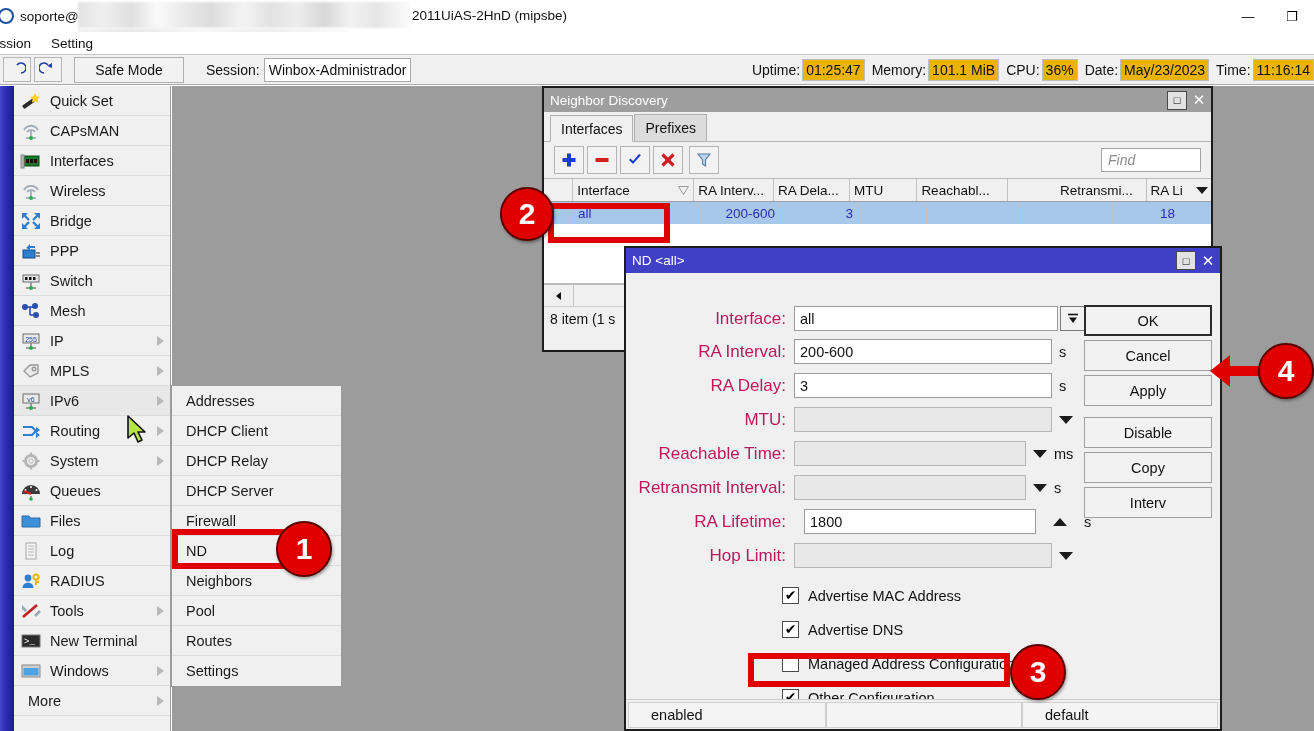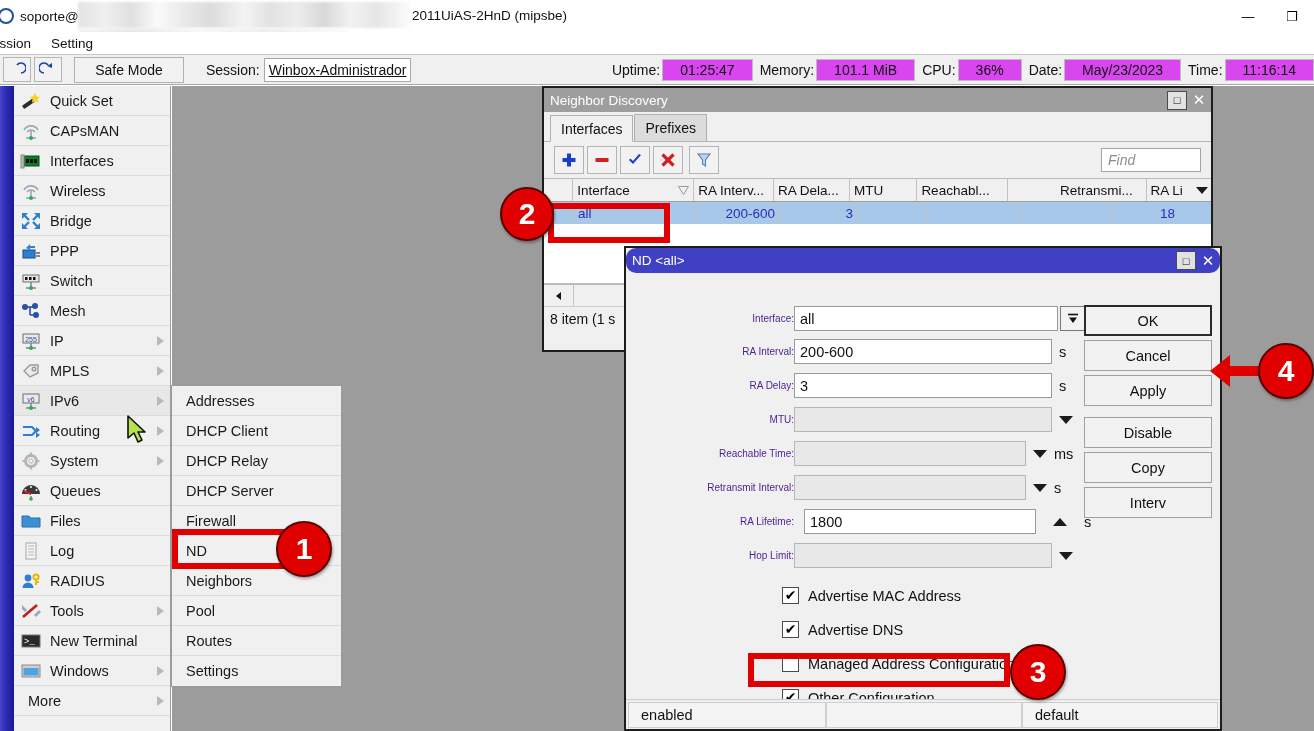--- a/index.html
+++ b/index.html
@@ -84,31 +84,31 @@
     margin-left: 12px; height: 26px; min-width: 110px;
     border: 1px solid #b0b0b0; background: #f2f2f2;
     display: flex; align-items: center; justify-content: center;
     font-size: 14px; color: #111; padding: 0 12px;
   }
   .session-label { margin-left: 22px; font-size: 14px; color: #111; }
   .session-value {
     margin-left: 4px; height: 24px;
     border: 1px solid #a9a9a9; background: #ffffff;
     display: flex; align-items: center; padding: 0 4px;
-    font-size: 14px; color: #111; text-decoration: underline;
+    font-size: 14px; color: #111;
   }
   .status-group {
     margin-left: auto; display: flex; align-items: center;
     margin-right: 0px; font-size: 14px; color: #111;
   }
   .status-group .lbl { margin-left: 7px; }
   .status-group .val {
     margin-left: 2px; height: 22px;
-    border: 1px solid #bdbdbd; background: #d946ef;
-    display: flex; align-items: center; padding: 0 17px;
+    border: 1px solid #bdbdbd; background: #eab308;
+    display: flex; align-items: center; padding: 0 3px;
   }
 
   
   .blue-rail {
     position: absolute; left: 0; top: 86px; width: 14px; height: 645px;
     background: linear-gradient(90deg, #4646c8 0%, #2b2bb4 45%, #1a1a96 100%);
     overflow: hidden;
   }
 
   
@@ -253,30 +253,30 @@
   
   .nda-win {
     position: absolute; left: 624px; top: 246px; width: 598px; height: 485px;
     background: #f0f0f0;
     border: 2px solid #1c1c1c;
     z-index: 30;
   }
   .nda-title {
     height: 25px; background: #4040c4;
     display: flex; align-items: center; padding-left: 6px;
-    font-size: 13.5px; color: #ffffff; border-radius: 10px;
+    font-size: 13.5px; color: #ffffff;
   }
   .nda-body { position: relative; height: 428px; }
   .frow {
     position: absolute; left: 0; width: 100%;
     height: 27px; display: flex; align-items: center;
   }
   .flabel {
-    width: 168px; text-align: right; 
-    font-size: 10px; color: #4c1d95; white-space: nowrap;
+    width: 168px; text-align: right; padding-right: 8px;
+    font-size: 17px; color: #be185d; white-space: nowrap;
   }
   .finput {
     height: 25px; border: 1px solid #9a9a9a; background: #ffffff;
     display: flex; align-items: center; padding-left: 5px;
     font-size: 14.5px; color: #111;
   }
   .finput.dis { background: #e8e8e8; border-color: #b6b6b6; }
   .fsuffix { font-size: 14.5px; color: #111; margin-left: 7px; }
   .spin-btn {
     width: 25px; height: 25px; margin-left: 2px;
@@ -320,21 +320,21 @@
   .dlg-btn.gap { margin-top: 11px; }
 
   .nda-footer {
     position: absolute; left: 0; bottom: 0; width: 100%; height: 30px;
     display: flex; align-items: center;
     background: #f0f0f0;
     border-top: 1px solid #cccccc;
   }
   .foot-cell {
     height: 26px; border: 1px solid #cfcfcf; background: #f4f4f4;
-    display: flex; align-items: center; padding-left: 12px;
+    display: flex; align-items: center; padding-left: 22px;
     font-size: 14.5px; color: #111;
   }
 
   
   .ann-badge {
     position: absolute; border-radius: 50%;
     background: #e00000;
     border: 2px solid #5a0000;
     color: #ffffff;
     display: flex; align-items: center; justify-content: center;

